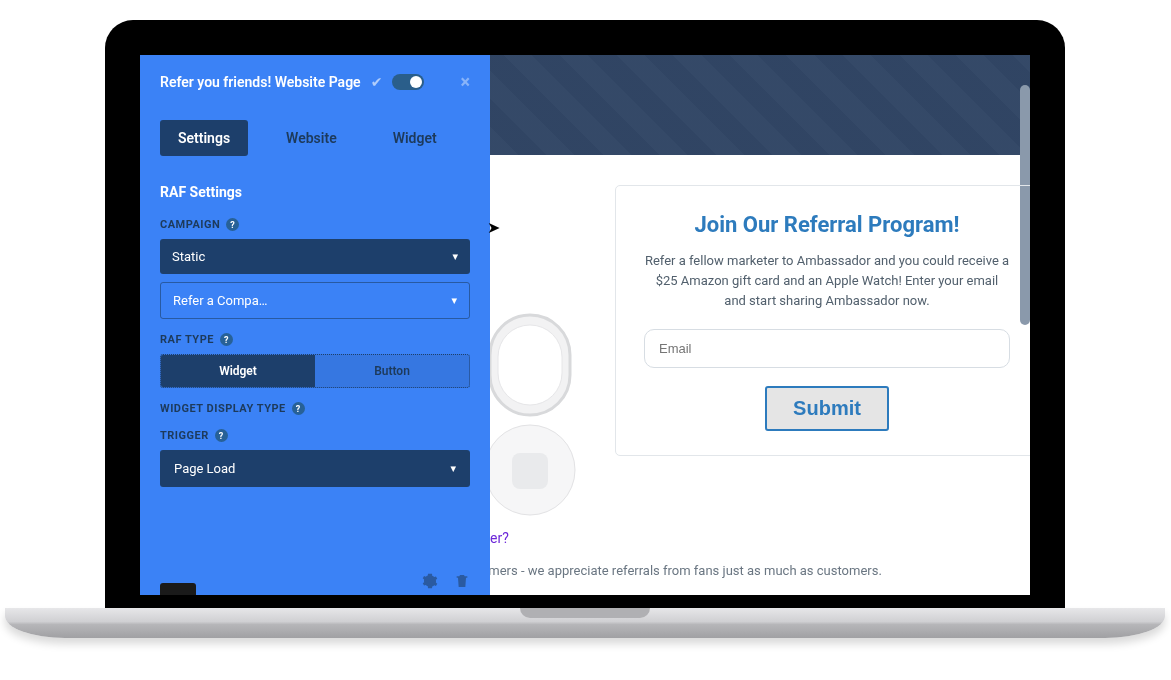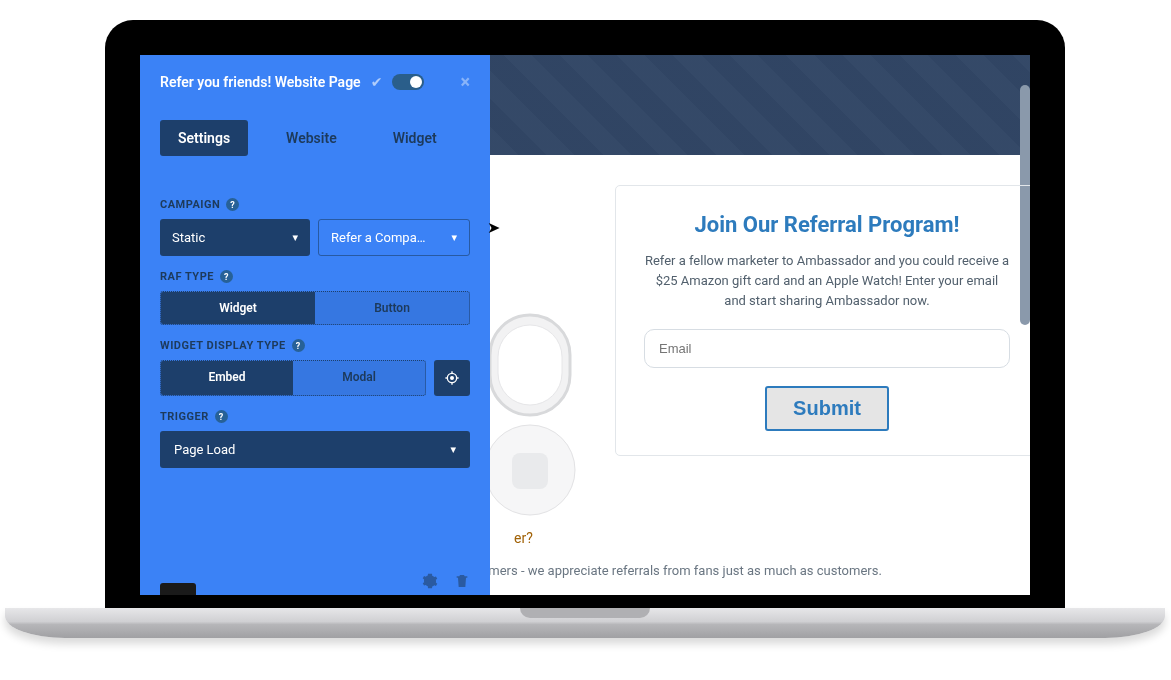--- a/index.html
+++ b/index.html
@@ -145,20 +145,21 @@
     color: #fff;
     font-size: 9px;
     display: inline-flex;
     align-items: center;
     justify-content: center;
     font-weight: 700;
   }
   .row {
     display: flex;
     gap: 8px;
+    flex-direction: column;
   }
   .dropdown {
     flex: 1;
     background: #1d3f6b;
     color: #fff;
     border-radius: 3px;
     padding: 10px 12px;
     font-size: 13px;
     display: flex;
     align-items: center;
@@ -314,23 +315,22 @@
     padding: 9px 26px;
     font-size: 20px;
     font-weight: 600;
     border-radius: 3px;
     cursor: pointer;
   }
   .link-q {
     position: absolute;
     left: 0px;
     top: 375px;
-    color: #a16207;
+    color: #6d28d9;
     font-size: 14px;
-    margin-left: 24px;
   }
   .body-text {
     position: absolute;
     left: -20px;
     top: 408px;
     color: #6a7682;
     font-size: 13px;
     white-space: nowrap;
   }
   .cursor-arrow {
@@ -360,20 +360,21 @@
           <span class="close-x">×</span>
         </div>
 
         <div class="tabs">
           <div class="tab active">Settings</div>
           <div class="tab">Website</div>
           <div class="tab">Widget</div>
         </div>
 
         <div class="section">
+          <div class="section-title">RAF Settings</div>
 
           <div class="field-label">
             <span>CAMPAIGN</span>
             <span class="help-dot">?</span>
           </div>
           <div class="row">
             <div class="dropdown">
               <span class="txt">Static</span>
               <span class="chev">▾</span>
             </div>
@@ -388,36 +389,20 @@
             <span class="help-dot">?</span>
           </div>
           <div class="segmented">
             <div class="segment active">Widget</div>
             <div class="segment">Button</div>
           </div>
 
           <div class="field-label">
             <span>WIDGET DISPLAY TYPE</span>
             <span class="help-dot">?</span>
-          </div>
-          <div class="row">
-            <div class="segmented">
-              <div class="segment active">Embed</div>
-              <div class="segment">Modal</div>
-            </div>
-            <div class="target-btn">
-              <svg viewBox="0 0 24 24" width="16" height="16" fill="none" stroke="currentColor" stroke-width="2">
-                <circle cx="12" cy="12" r="7"></circle>
-                  <circle cx="12" cy="12" r="2" fill="currentColor"></circle>
-                <line x1="12" y1="2" x2="12" y2="5"></line>
-                  <line x1="12" y1="19" x2="12" y2="22"></line>
-                <line x1="2" y1="12" x2="5" y2="12"></line>
-                  <line x1="19" y1="12" x2="22" y2="12"></line>
-              </svg>
-            </div>
           </div>
 
           <div class="field-label">
             <span>TRIGGER</span>
             <span class="help-dot">?</span>
           </div>
           <div class="full-dropdown">
             <span>Page Load</span>
             <span class="chev">▾</span>
           </div>

